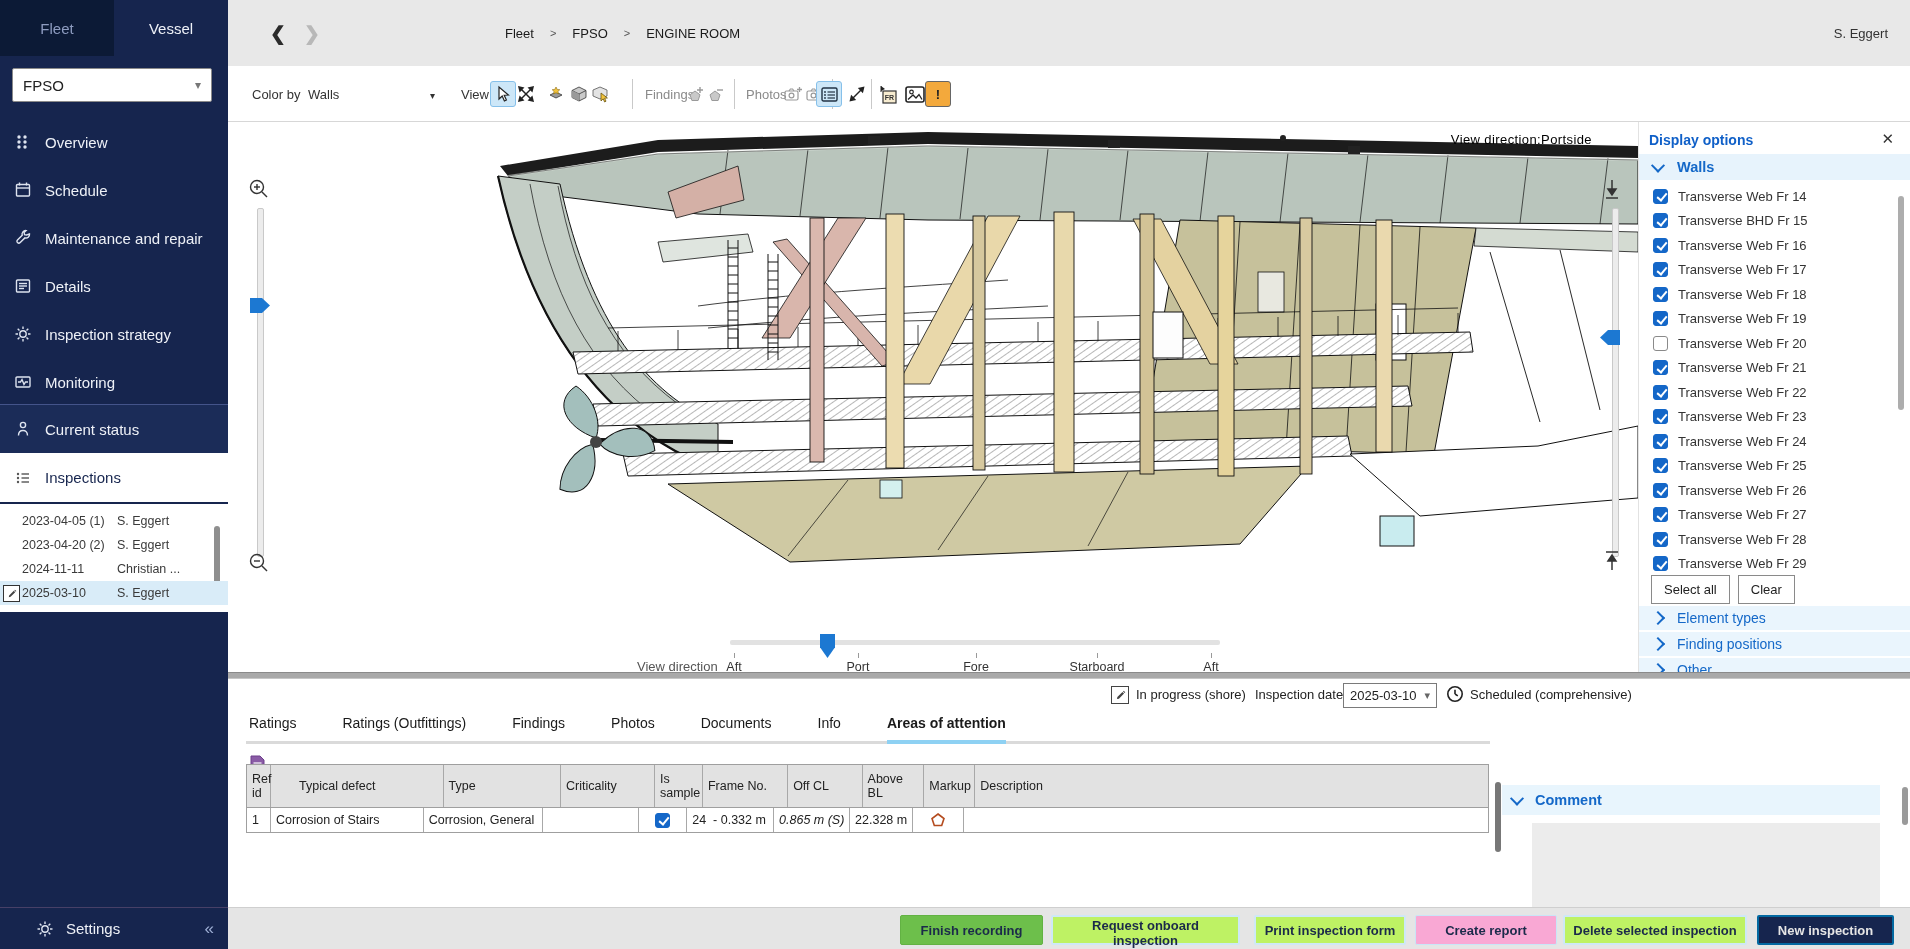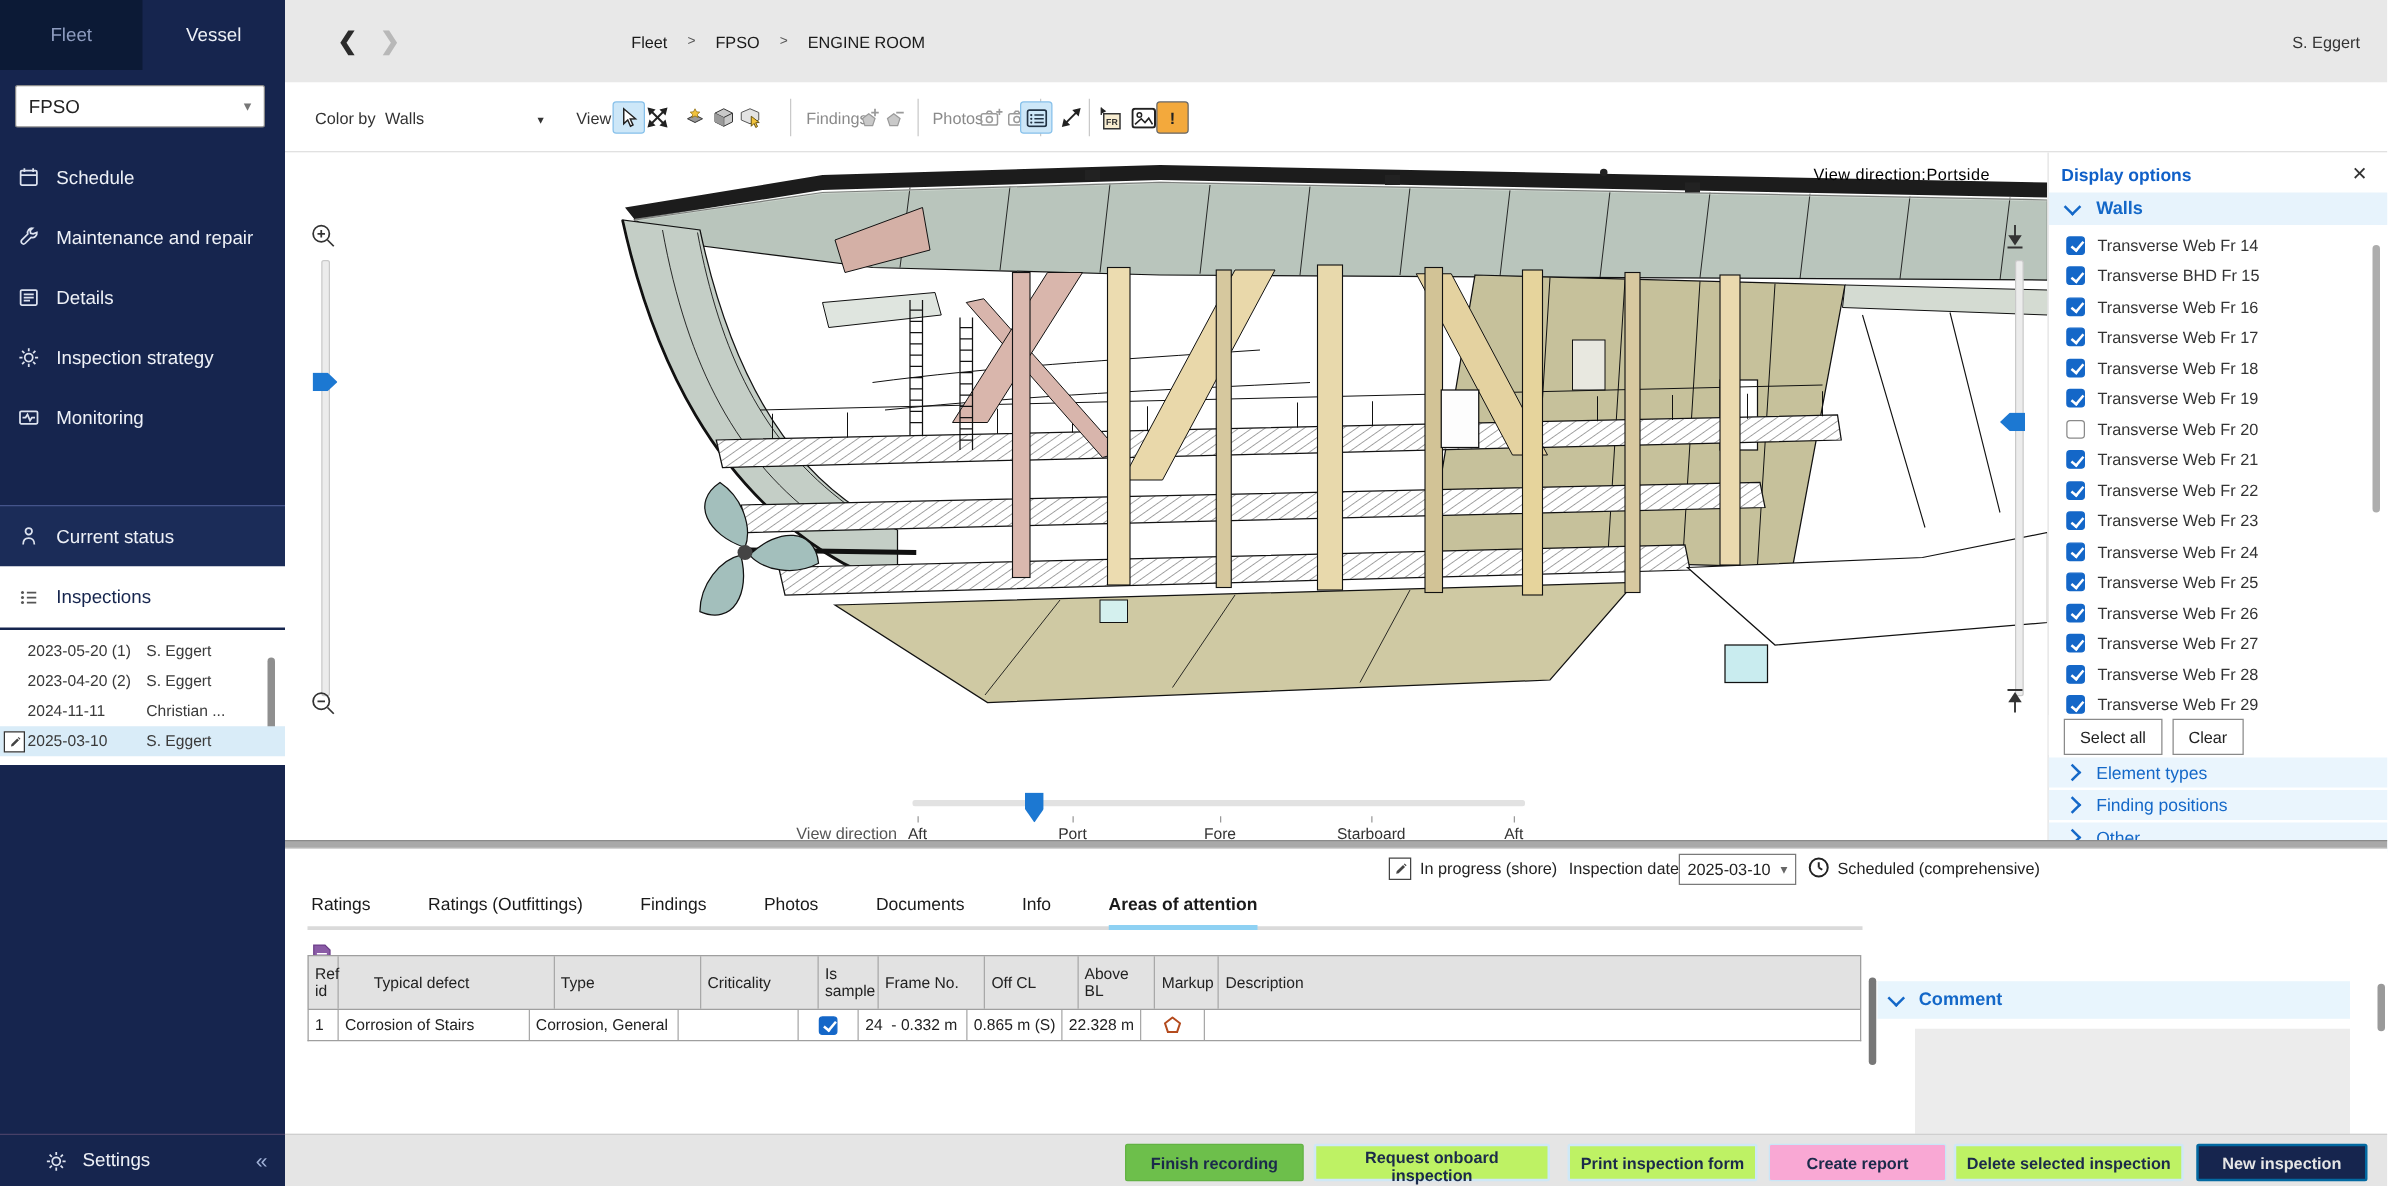--- a/index.html
+++ b/index.html
@@ -117,20 +117,33 @@
       <div class="side-tab inactive">Fleet</div>
       <div class="side-tab">Vessel</div>
     </div>
     <div class="vessel-select">
       <span>FPSO</span>
       <span class="sel-chev">▾</span>
     </div>
     <nav class="nav">
       <div class="nav-item">
         <span>
+            <svg width="18" height="18" viewBox="0 0 18 18" fill="#dde3ef">
+              <circle cx="5" cy="4" r="1.7"></circle>
+              <circle cx="5" cy="9" r="1.7"></circle>
+              <circle cx="5" cy="14" r="1.7"></circle>
+              <circle cx="11" cy="4" r="1.7"></circle>
+              <circle cx="11" cy="9" r="1.7"></circle>
+              <circle cx="11" cy="14" r="1.7"></circle>
+            </svg>
+          </span>
+        <span>Overview</span>
+      </div>
+      <div class="nav-item">
+        <span>
             <svg width="18" height="18" viewBox="0 0 18 18" fill="none" stroke="#dde3ef" stroke-width="1.4">
               <rect x="2.5" y="3.5" width="13" height="11.5" rx="1"></rect>
               <line x1="2.5" y1="7" x2="15.5" y2="7"></line>
               <line x1="5.5" y1="1.5" x2="5.5" y2="4.5"></line>
               <line x1="12.5" y1="1.5" x2="12.5" y2="4.5"></line>
             </svg>
           </span>
         <span>Schedule</span>
       </div>
       <div class="nav-item">
@@ -193,21 +206,21 @@
               <line x1="7.5" y1="9" x2="15" y2="9"></line>
               <line x1="7.5" y1="13" x2="15" y2="13"></line>
             </g>
           </svg>
         </span>
       <span>Inspections</span>
     </div>
     <div class="insp-list">
       <div class="insp-scroll"></div>
     <div class="insp-row">
-          <span class="insp-date">2023-05-20 (1)</span>
+          <span class="insp-date">2023-04-05 (1)</span>
           <span>S. Eggert</span>
         </div>
         <div class="insp-row">
           <span class="insp-date">2023-04-20 (2)</span>
           <span>S. Eggert</span>
         </div>
         <div class="insp-row">
           <span class="insp-date">2024-11-11</span>
           <span>Christian ...</span>
         </div>
@@ -621,21 +634,21 @@
           <div class="hc" style="width: 51px;">Markup</div>
           <div class="hc" style="width: 525px;">Description</div>
         </div>
       <div class="tbl-row" id="tbl-row">
           <div class="bc" style="width: 24px;">1</div>
           <div class="bc" style="width: 153px;">Corrosion of Stairs</div>
           <div class="bc" style="width: 120px;">Corrosion, General</div>
           <div class="bc" style="width: 96px;"></div>
           <div class="bc" style="width: 48px; justify-content: center;"><span class="cb on"></span></div>
           <div class="bc" style="width: 87px;">24  - 0.332 m</div>
-          <div class="bc" style="width: 76px;">0.865 m (S)</div>
+          <div class="bc" style="width: 76px; font-style: italic;">0.865 m (S)</div>
           <div class="bc" style="width: 63px;">22.328 m</div>
           <div class="bc" style="width: 51px; justify-content: center;"><svg width="14" height="14" viewBox="0 0 14 14">
               <path d="M7 1 L13 5.6 L10.7 12.5 L3.3 12.5 L1 5.6 Z" fill="none" stroke="#b44b1e" stroke-width="1.6"></path>
             </svg></div>
           <div class="bc" style="width: 525px;"></div>
         </div>
     </div>
     <div class="midscroll"></div>
     <div class="comment">
       <div class="comment-head">

